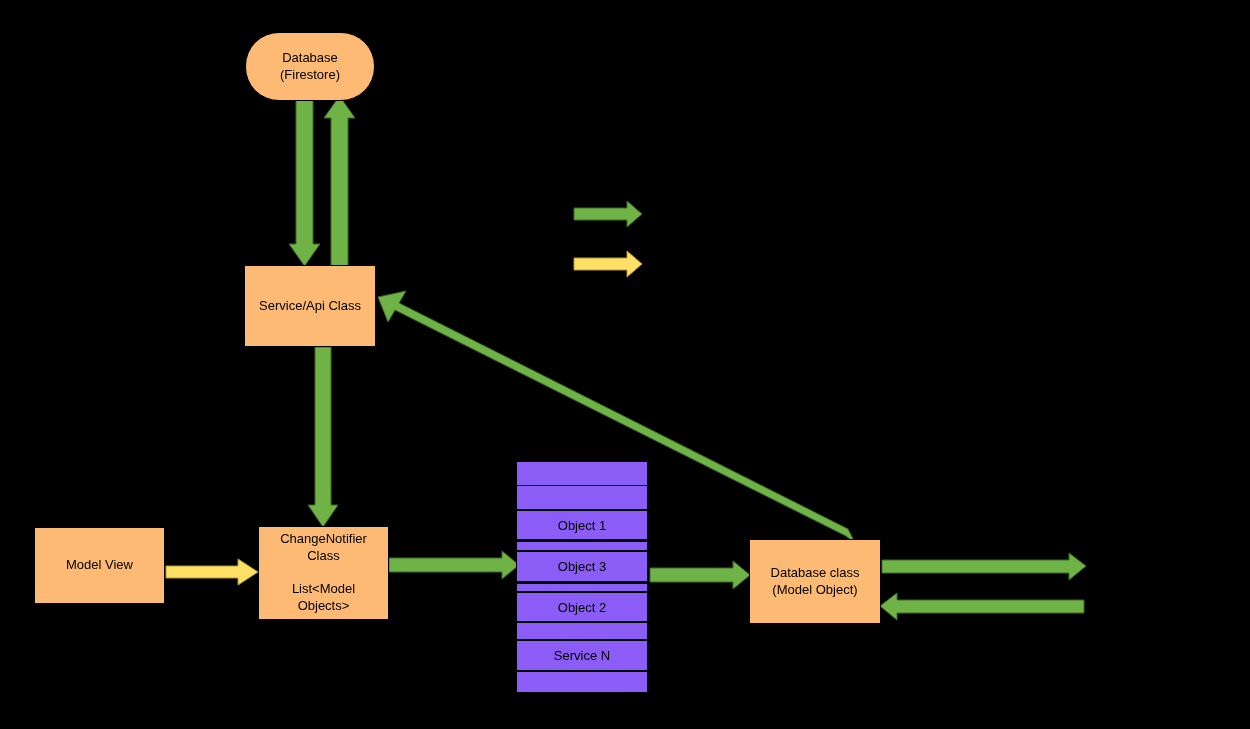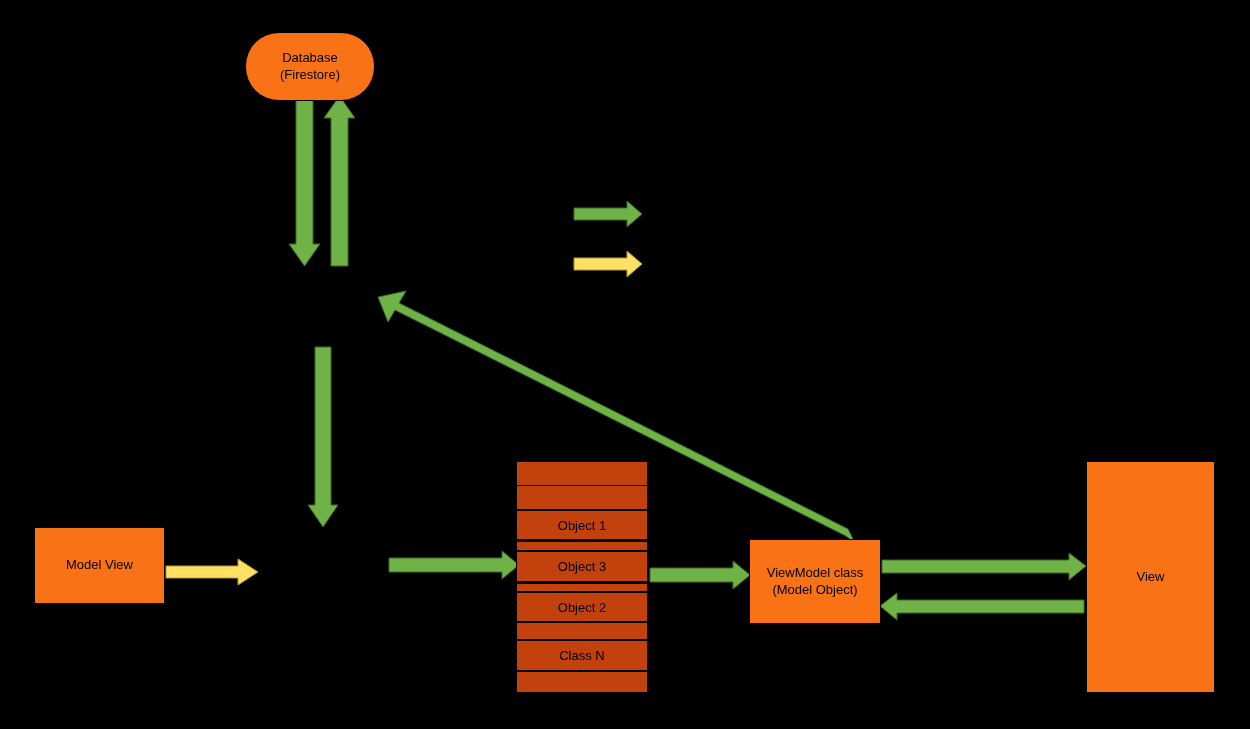--- a/index.html
+++ b/index.html
@@ -10,39 +10,39 @@
   #canvas {
     position: relative;
     width: 1250px;
     height: 729px;
     background: #000000;
     overflow: hidden;
     font-family: "Liberation Sans", sans-serif;
   }
   .node {
     position: absolute;
-    background: #f97316;
+    background: #fdba74;
     border: 1px solid #000000;
     box-sizing: border-box;
     display: flex;
     align-items: center;
     justify-content: center;
     text-align: center;
     color: #000000;
     font-size: 13px;
     line-height: 1.28;
     font-family: "Liberation Sans", sans-serif;
     white-space: pre-line;
   }
   .node.pill {
     border-radius: 34px;
   }
   .stack-cell {
     position: absolute;
-    background: #c2410c;
+    background: #8b5cf6;
     border: 1px solid #000000;
     box-sizing: border-box;
     display: flex;
     align-items: center;
     justify-content: center;
     color: #000000;
     font-size: 13px;
     font-family: "Liberation Sans", sans-serif;
   }
   svg.edges {
@@ -103,35 +103,40 @@
     </g>
 
     <g>
       <polygon points="574,258 627,258 627,251 642,264 627,277 627,270 574,270" fill="#FFE066" stroke="#B59A2E" stroke-width="1"></polygon>
     </g>
   </svg>
 
   <div class="node pill" style="left:245px; top:32px; width:130px; height:69px;">Database
 (Firestore)</div>
 
+  <div class="node" style="left:244px; top:265px; width:132px; height:82px;">Service/Api Class</div>
 
   <div class="node" style="left:34px; top:527px; width:131px; height:77px;">Model View</div>
 
+  <div class="node" style="left:258px; top:526px; width:131px; height:94px;">ChangeNotifier
+Class
 
-  <div class="node" style="left:749px; top:539px; width:132px; height:85px;">ViewModel class
+List&lt;Model
+Objects&gt;</div>
+
+  <div class="node" style="left:749px; top:539px; width:132px; height:85px;">Database class
 (Model Object)</div>
 
-  <div class="node" style="left:1086px; top:461px; width:129px; height:232px;">View</div>
 
   <div>
     <div class="stack-cell" style="left:516px; top:461px; width:132px; height:25px;"></div>
     <div class="stack-cell" style="left:516px; top:485px; width:132px; height:25px;"></div>
     <div class="stack-cell" style="left:516px; top:510px; width:132px; height:30px;">Object 1</div>
     <div class="stack-cell" style="left:516px; top:541px; width:132px; height:10px;"></div>
     <div class="stack-cell" style="left:516px; top:551px; width:132px; height:31px;">Object 3</div>
     <div class="stack-cell" style="left:516px; top:583px; width:132px; height:9px;"></div>
     <div class="stack-cell" style="left:516px; top:592px; width:132px; height:30px;">Object 2</div>
     <div class="stack-cell" style="left:516px; top:622px; width:132px; height:18px;"></div>
-    <div class="stack-cell" style="left:516px; top:640px; width:132px; height:31px;">Class N</div>
+    <div class="stack-cell" style="left:516px; top:640px; width:132px; height:31px;">Service N</div>
     <div class="stack-cell" style="left:516px; top:671px; width:132px; height:22px;"></div>
   </div>
 
 </div>
 
 </body></html>

